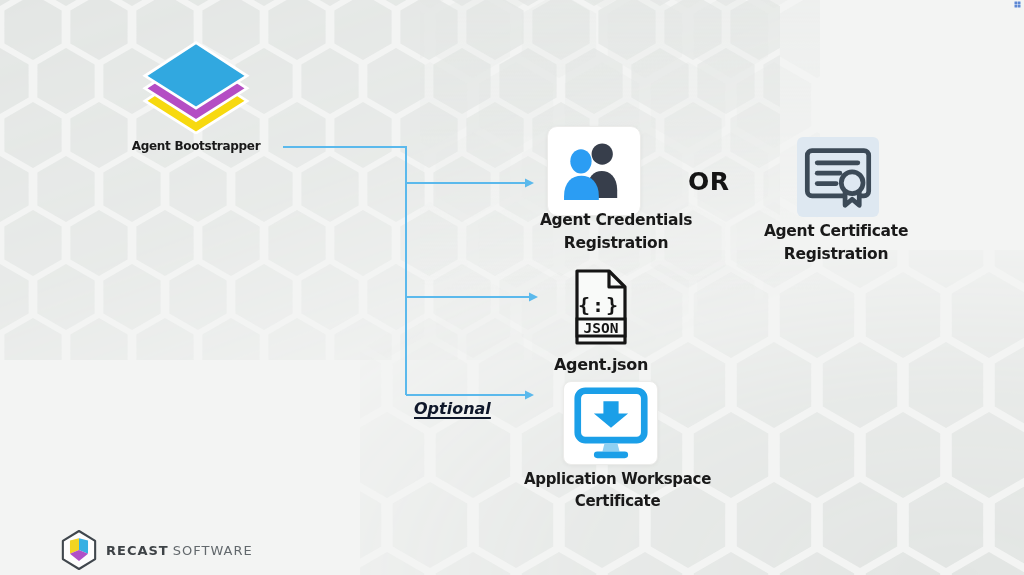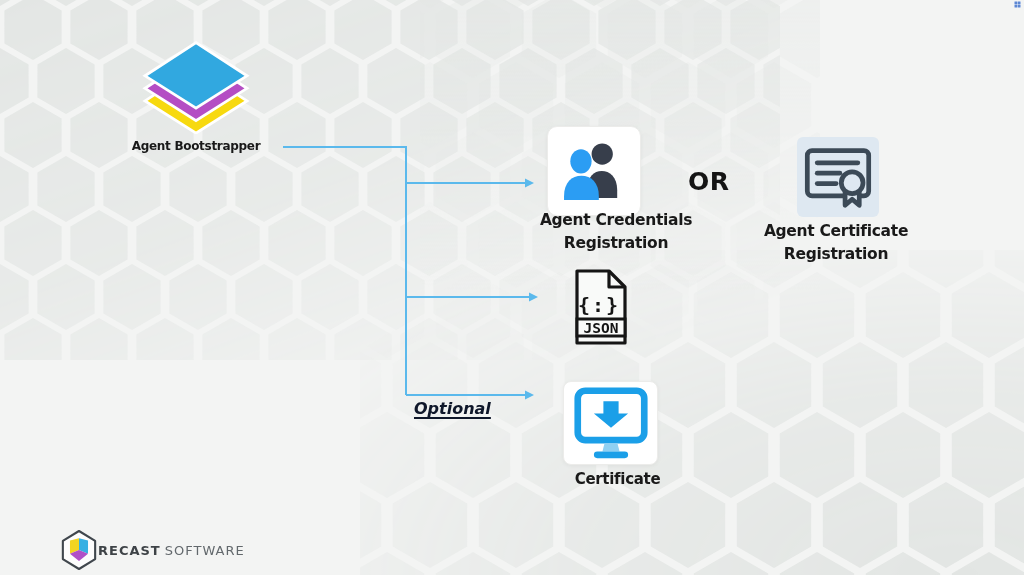--- a/index.html
+++ b/index.html
@@ -27,21 +27,21 @@
   .or{
     position:absolute;z-index:2;font-weight:800;font-size:25px;color:#141414;
     letter-spacing:0.5px;text-align:left;
   }
   .optional{
     position:absolute;z-index:2;color:#0f172a;font-weight:700;font-style:italic;
     font-size:16px;text-decoration:underline;
     text-decoration-thickness:1.5px;text-underline-offset:3px;
   }
   .footer-logo{
-    position:absolute;z-index:2;display:flex;align-items:center;
+    position:absolute;z-index:2;display:flex;align-items:center;gap:8px;
   }
   .brand{font-size:13px;letter-spacing:1px;white-space:nowrap;}
   .brand .b1{font-weight:700;color:#3e4347;}
   .brand .b2{font-weight:400;color:#62686c;margin-left:4px;}
   .grid-dot{
     position:absolute;z-index:2;width:7px;height:7px;background:#5d87d2;
     background-image:linear-gradient(rgba(255,255,255,0.45) 1px,transparent 1px),
       linear-gradient(90deg,rgba(255,255,255,0.45) 1px,transparent 1px);
     background-size:3px 3px;
   }
@@ -155,32 +155,34 @@
     <div>Registration</div>
   </div>
 
   <svg class="abs" style="left:570px;top:268px" width="62" height="78" viewBox="0 0 62 78">
     <path d="M7 3 H39 L55 19 V75 H7 Z" fill="#f9faf9" stroke="#151515" stroke-width="3.2" stroke-linejoin="round"></path>
     <path d="M39 3 V19 H55" fill="none" stroke="#151515" stroke-width="3.2" stroke-linejoin="round"></path>
     <text x="29" y="44" text-anchor="middle" font-family="DejaVu Sans Mono, monospace" font-weight="bold" font-size="20" letter-spacing="2" fill="#151515">{:}</text>
     <rect x="7" y="51" width="48" height="17" fill="#f9faf9" stroke="#151515" stroke-width="3"></rect>
     <text x="31" y="64.5" text-anchor="middle" font-family="DejaVu Sans Mono, monospace" font-weight="bold" font-size="14.5" fill="#151515">JSON</text>
   </svg>
+  <div class="lbl" style="left:531px;top:353px;width:140px;font-size:16px">Agent.json</div>
 
   <div class="optional" style="left:414px;top:399px;width:105px">Optional</div>
 
   <div class="card" style="left:563px;top:381px;width:93px;height:82px;border-radius:8px">
     <svg width="76" height="74" viewBox="0 0 80 76">
       <rect x="5" y="4" width="70" height="52" rx="8" fill="#ffffff" stroke="#1b9fe8" stroke-width="7"></rect>
       <path d="M32,15 L48,15 L48,28 L58,28 L40,43 L22,28 L32,28 Z" fill="#1b9fe8"></path>
       <path d="M33 60 h14 l2 8 h-18 z" fill="#8fd0f2"></path>
       <rect x="22" y="68" width="36" height="7" rx="3.5" fill="#1b9fe8"></rect>
     </svg>
   </div>
   <div class="lbl" style="left:505px;top:468px;width:225px;line-height:22px;font-size:15px">
+    <div>Application Workspace</div>
     <div>Certificate</div>
   </div>
 
   <div class="footer-logo" style="left:60px;top:529px">
     <svg width="38" height="42" viewBox="0 0 40 44">
       <polygon points="20,2 37,12.5 37,31.5 20,42 3,31.5 3,12.5" fill="#fdfdfd" stroke="#40474d" stroke-width="2.2" stroke-linejoin="round"></polygon>
       <polygon points="10.5,12 20,9.5 20,22 10.5,26" fill="#f2d522"></polygon>
       <polygon points="20,9.5 29.5,12 29.5,26 20,22" fill="#35b0e3"></polygon>
       <polygon points="10.5,26 20,22 29.5,26 20,33.5" fill="#b050c8"></polygon>
     </svg>

